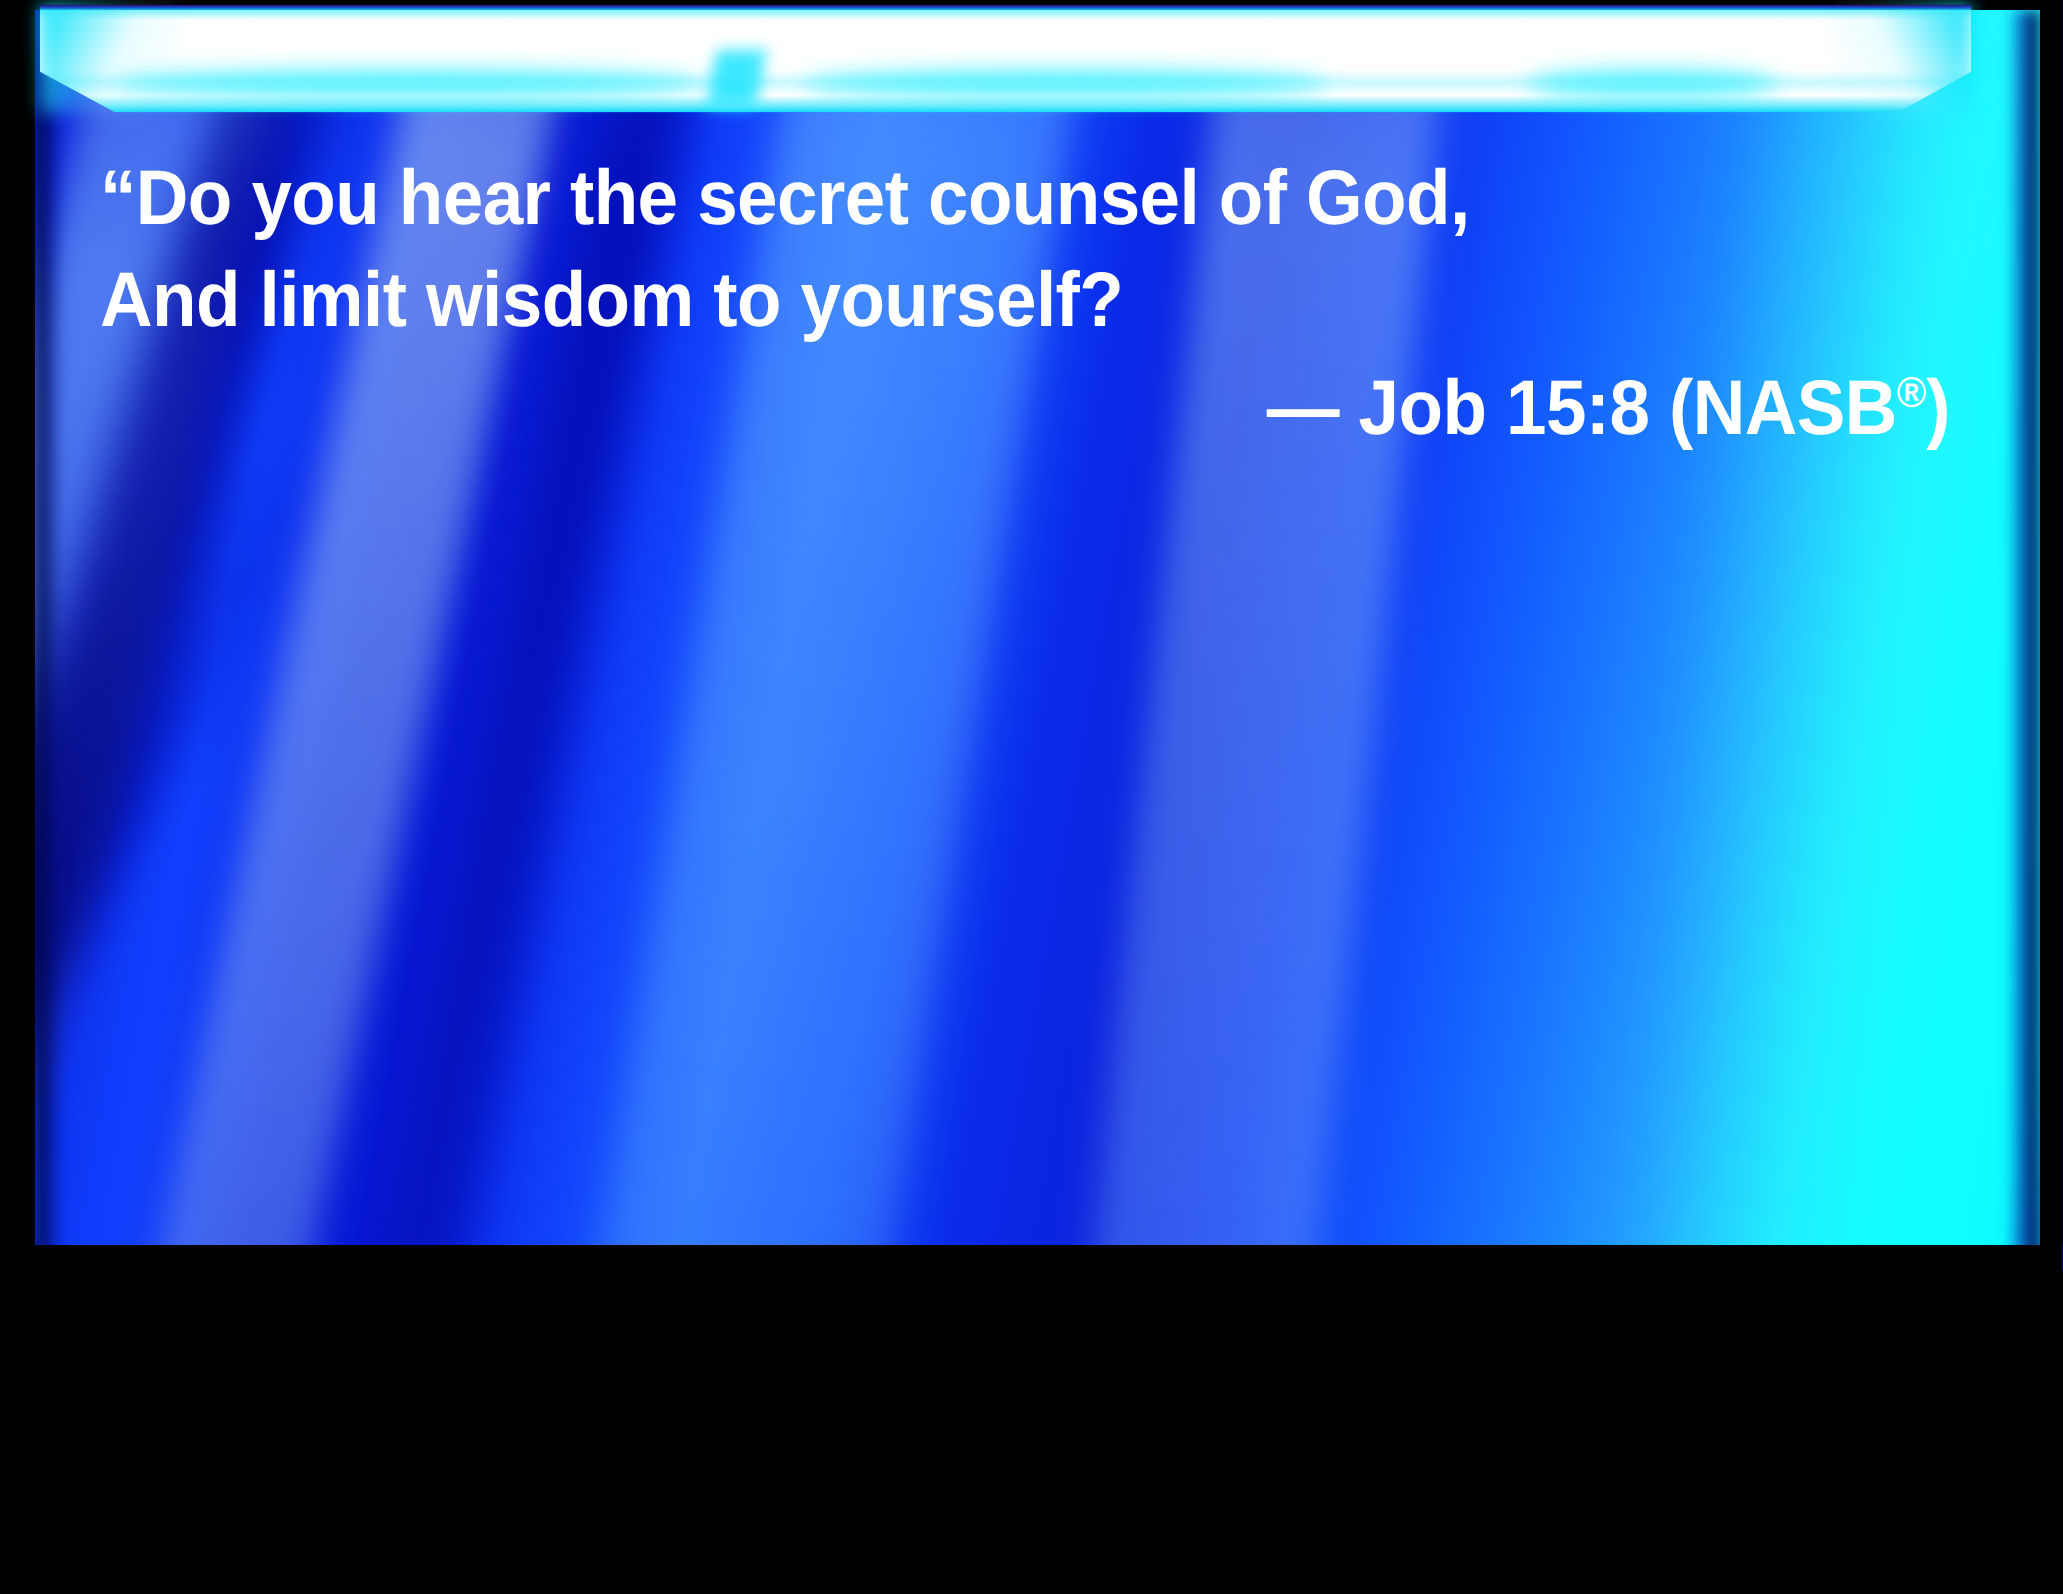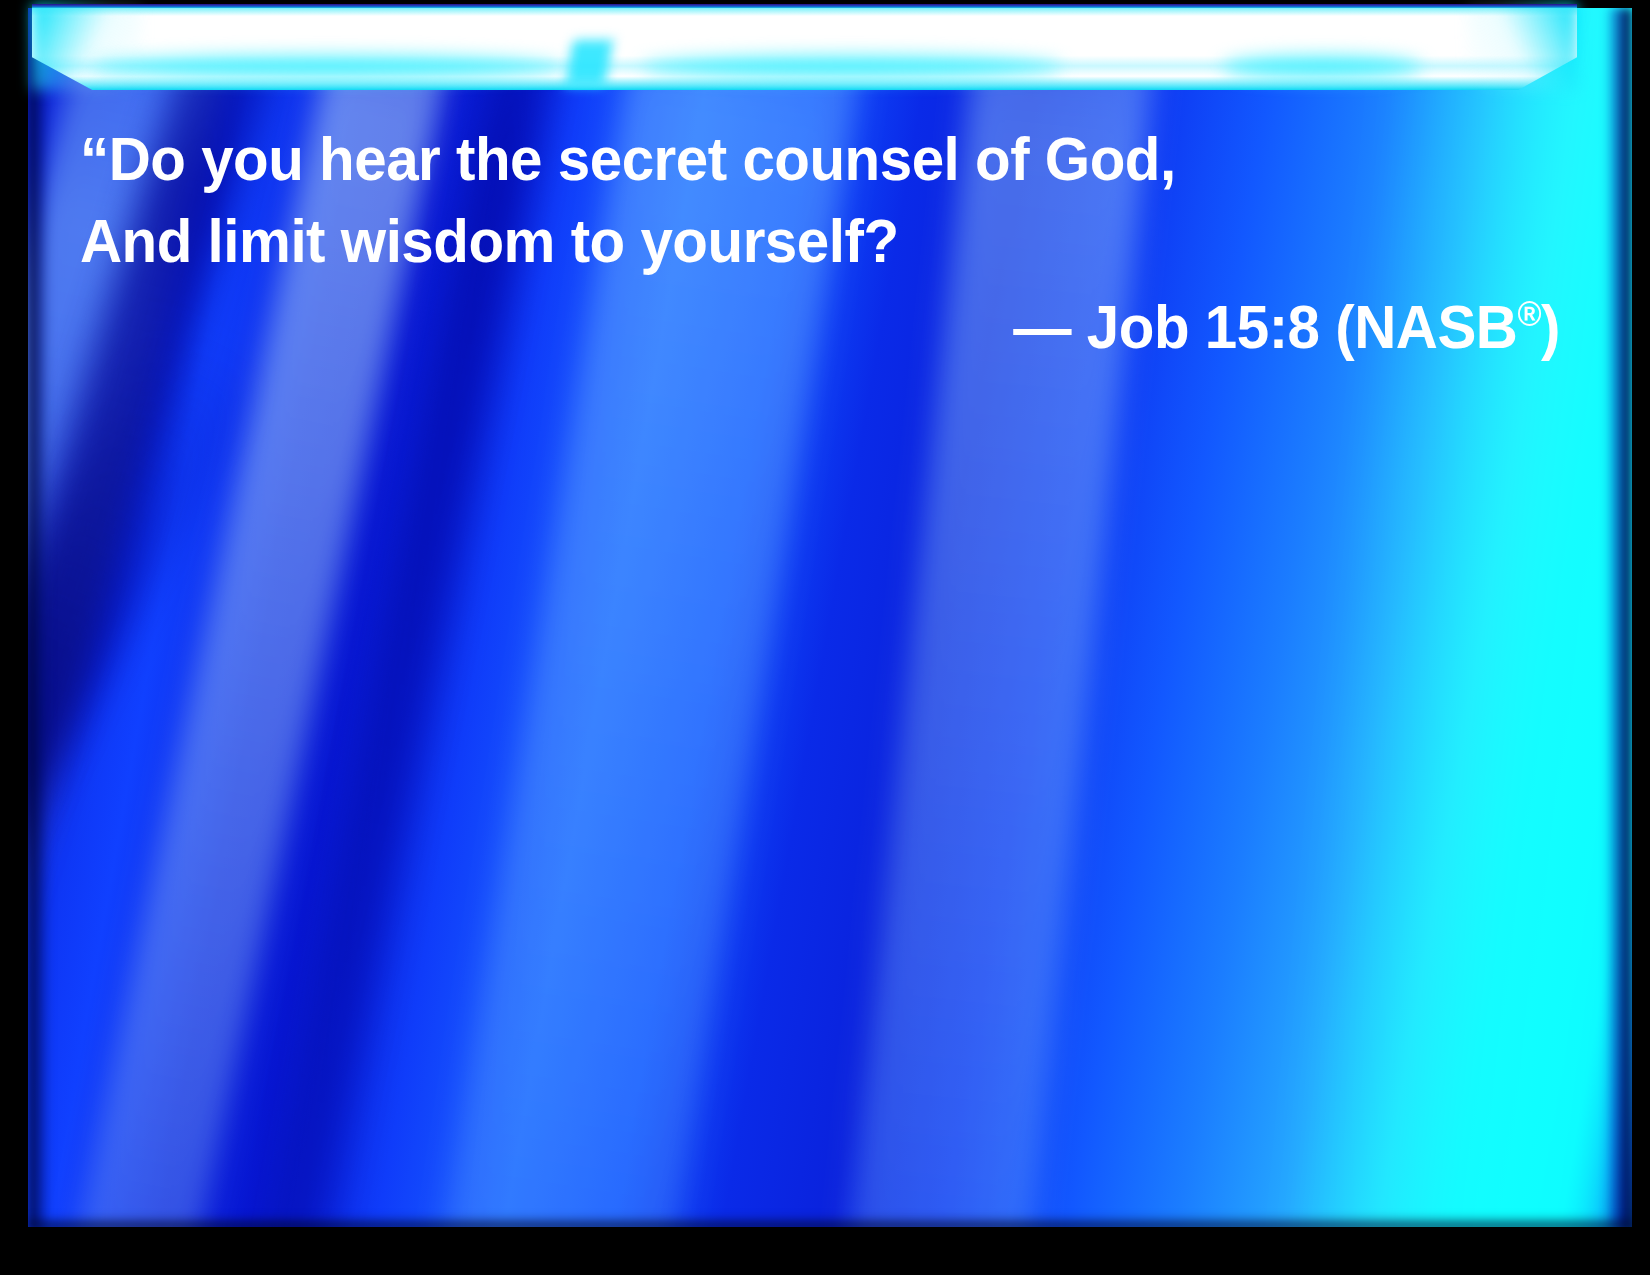--- a/index.html
+++ b/index.html
@@ -6,21 +6,21 @@
   html, body {
     margin: 0;
     padding: 0;
     background: #000000;
   }
 
   
   .slide {
     position: relative;
     width: 1650px;
-    height: 1227px;
+    height: 996px;
     overflow: hidden;
     background: #000000;
     font-family: "Liberation Sans", "DejaVu Sans", sans-serif;
   }
 
   
   .frame-black {
     position: absolute;
     inset: 0;
     background: #000000;

